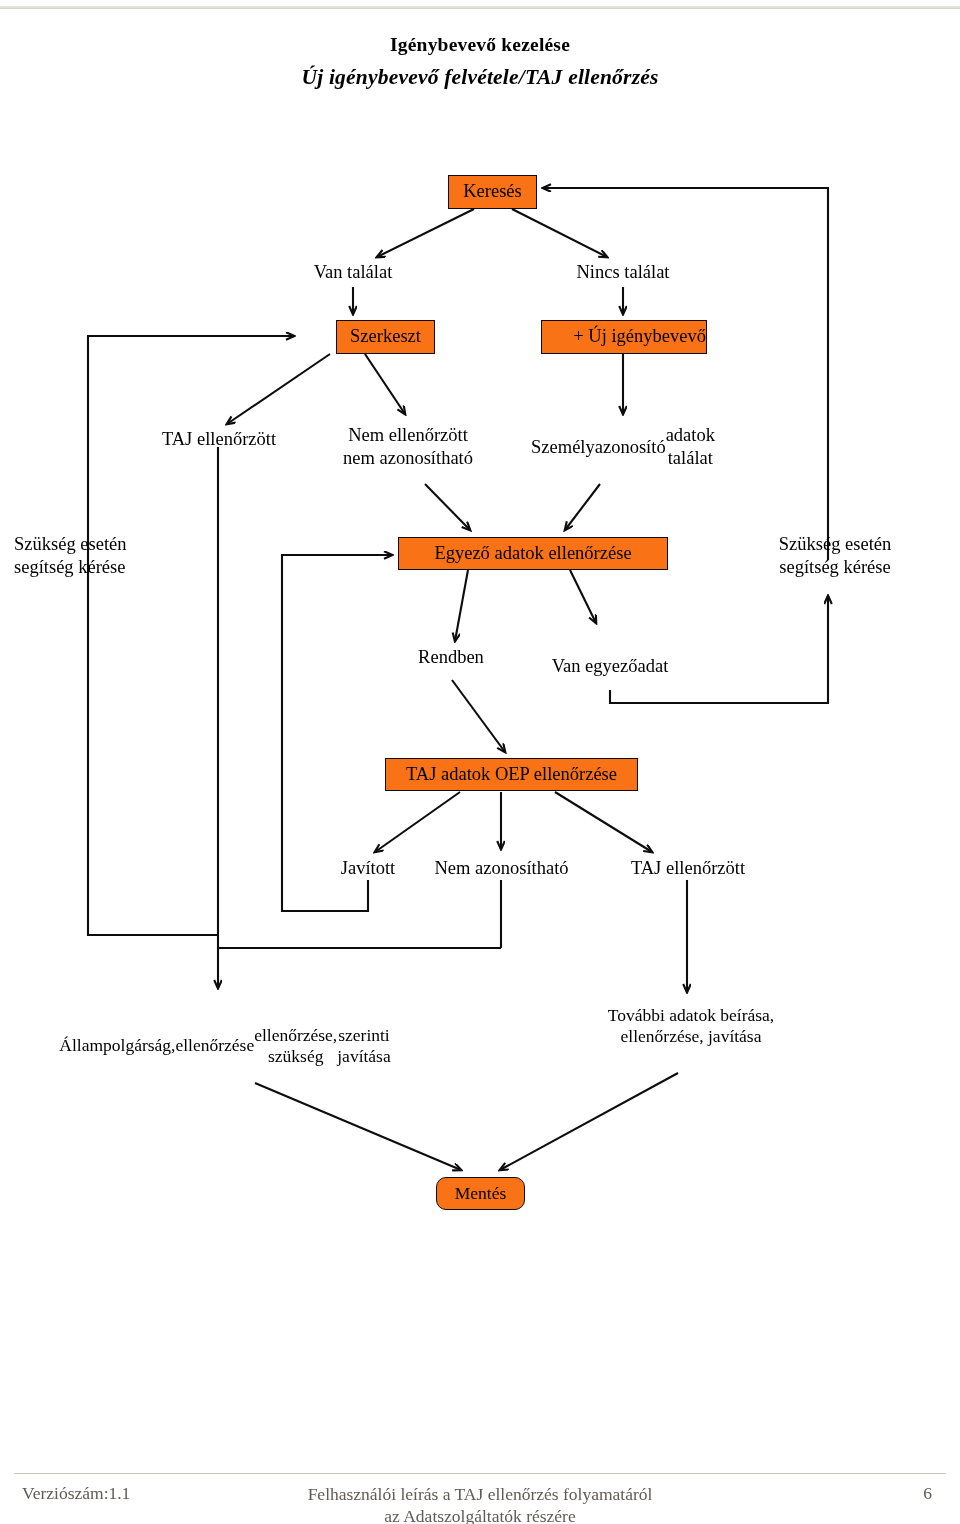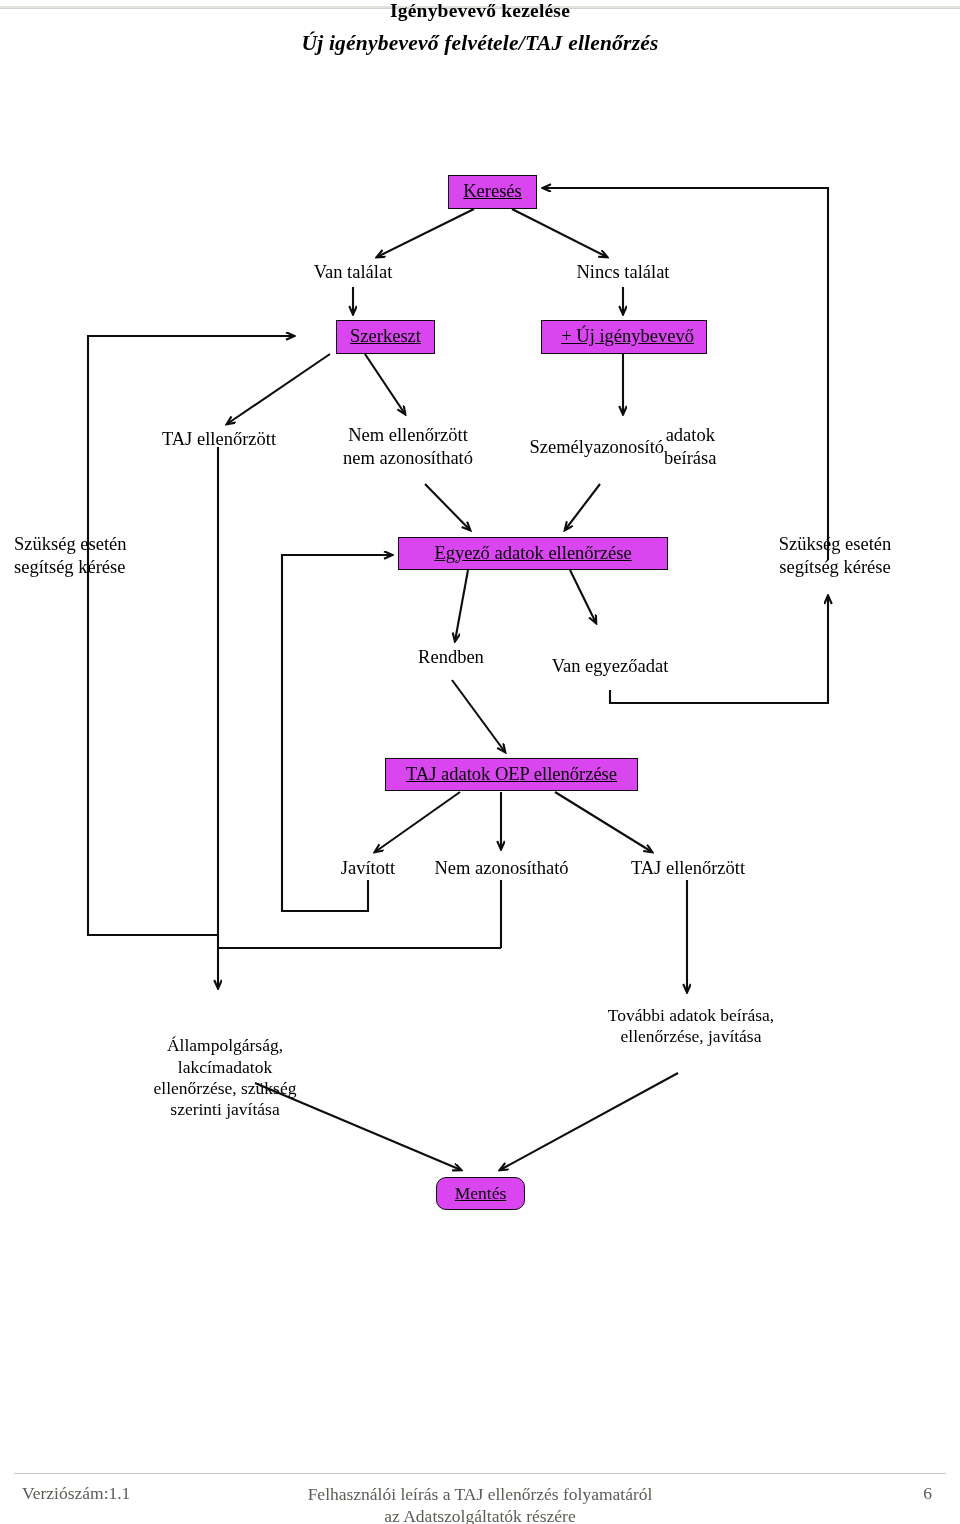--- a/index.html
+++ b/index.html
@@ -44,20 +44,21 @@
     position: absolute;
     left: 0;
     top: 0;
     width: 960px;
     text-align: center;
   }
   .heading .line1 {
     font-size: 19.5px;
     font-weight: bold;
     letter-spacing: .2px;
+    margin-top: 34px;
   }
   .heading .line2 {
     font-size: 21.5px;
     font-weight: bold;
     letter-spacing: .2px;
     margin-top: 9px;
     font-style: italic;
   }
 
   
@@ -80,24 +81,23 @@
     position: absolute;
     box-sizing: border-box;
     display: flex;
     align-items: center;
     justify-content: center;
     text-align: center;
     line-height: 1.18;
   }
   .boxed {
     border: 1.8px solid #0d0d0d;
-    background: #d946ef;
+    background: #f97316;
     font-size: 18.5px;
-    padding: 0 12px;
-    text-decoration: underline;
+    padding: 0 0;
   }
   .label {
     font-size: 18.5px;
     background: transparent;
     line-height: 1.22;
   }
   .label.small {
     font-size: 17.5px;
   }
 
@@ -236,21 +236,21 @@
     <span>TAJ ellenőrzött</span>
   </div>
 
   <div class="node label" style="left:333px; top:419px; width:150px; height:56px; flex-direction:column;">
     <span>Nem ellenőrzött</span>
     <span>nem azonosítható</span>
   </div>
 
   <div class="node label" style="left:540px; top:419px; width:166px; height:56px; flex-direction:row;">
     <span>Személyazonosító</span>
-    <span>adatok beírása</span>
+    <span>adatok találat</span>
   </div>
 
   <div class="node label" style="left:14px; top:528px; width:148px; height:56px; flex-direction:column; align-items:flex-start;">
     <span>Szükség esetén</span>
     <span>segítség kérése</span>
   </div>
 
   <div class="node boxed" style="left:398px; top:537px; width:270px; height:33px;">
     <span>Egyező adatok ellenőrzése</span>
   </div>
@@ -278,23 +278,23 @@
   </div>
 
   <div class="node label" style="left:425px; top:854px; width:153px; height:28px;">
     <span>Nem azonosítható</span>
   </div>
 
   <div class="node label" style="left:610px; top:854px; width:156px; height:28px;">
     <span>TAJ ellenőrzött</span>
   </div>
 
-  <div class="node label small" style="left:125px; top:1035px; width:200px; height:86px; flex-direction:column;">
+  <div class="node label small" style="left:125px; top:1003px; width:200px; height:86px; flex-direction:row;">
     <span>Állampolgárság,</span>
-    <span>lakcímadatok</span>
+    <span>ellenőrzése</span>
     <span>ellenőrzése, szükség</span>
     <span>szerinti javítása</span>
   </div>
 
   <div class="node label small" style="left:578px; top:1000px; width:226px; height:52px; flex-direction:column;">
     <span>További adatok beírása,</span>
     <span>ellenőrzése, javítása</span>
   </div>
 
   <div class="node boxed" style="left:436px; top:1177px; width:89px; height:33px; font-size:17.5px;border-radius:10px;">

